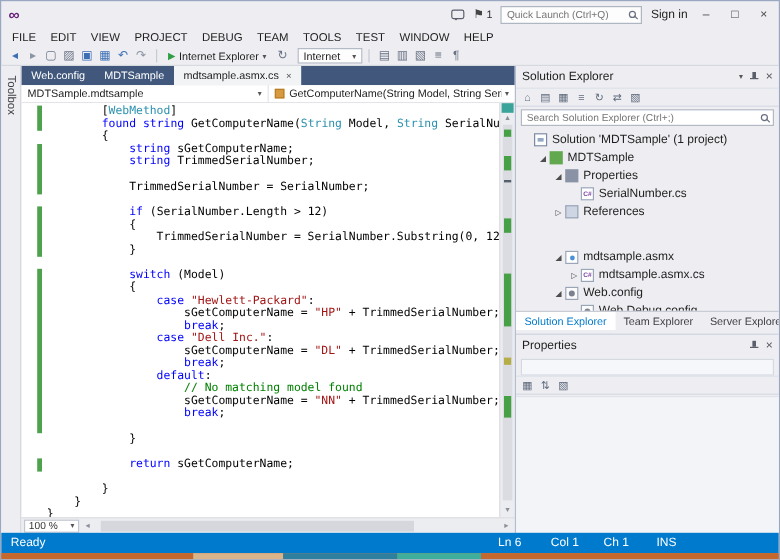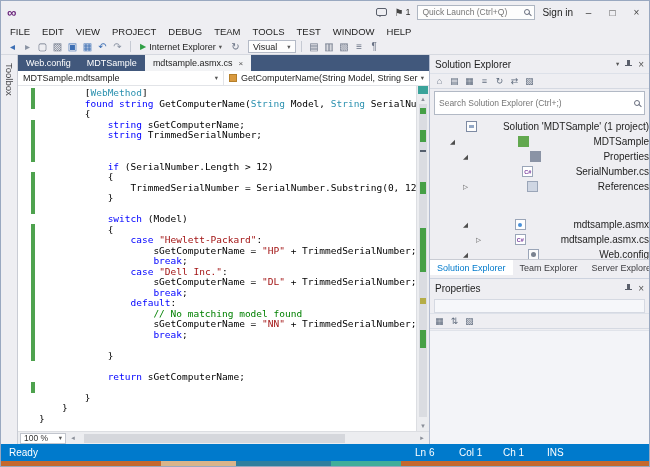--- a/index.html
+++ b/index.html
@@ -75,23 +75,23 @@
   .pane-header { height:18px; display:flex; align-items:center; padding:0 5px; }
   .pane-title { font-size:10px; color:#1e1e1e; white-space:nowrap; }
   .ph-icons { margin-left:auto; display:flex; align-items:center; gap:6px; }
   .ph-x { font-size:10px; color:#555; }
   .pin-icon { display:inline-block; width:7px; height:9px; position:relative; }
   .pin-icon:before { content:""; position:absolute; top:0; left:2px; width:3px; height:5px; background:#5a5f6b; }
   .pin-icon:after { content:""; position:absolute; top:5px; left:0; width:7px; height:1px; background:#5a5f6b; }
   .pane-toolbar { height:16px; display:flex; align-items:center; border-top:1px solid #dde1e9; border-bottom:1px solid #d5d9e2; padding-left:2px; }
   .pane-icon { font-size:9px; color:#5f6b7d; width:15px; text-align:center; }
   .se-pane { position:absolute; top:0; left:0; right:0; height:220px; display:flex; flex-direction:column; }
-  .se-search { height:24px; margin:2px 4px; border:1px solid #b2b9c5; background:#fff; display:flex; align-items:center; padding:0 4px; }
+  .se-search { height:14px; margin:2px 4px; border:1px solid #b2b9c5; background:#fff; display:flex; align-items:center; padding:0 4px; }
   .tree { flex:1; overflow:hidden; padding-top:2px; }
-  .tree-row { display:flex; align-items:center; height:15px;justify-content:space-between; }
+  .tree-row { display:flex; align-items:center; height:15px; }
   .expander { width:11px; font-size:6.5px; color:#4d4d4d; text-align:center; flex:none; }
   .tree-icon { width:11px; height:11px; margin-right:4px; flex:none; display:flex; align-items:center; justify-content:center; font-size:5.5px; position:relative; }
   .tree-label { font-size:10px; color:#1e1e1e; white-space:nowrap; overflow:hidden; }
   .icon-solution { background:#fdfdfd; border:1px solid #7d8aa3; }
   .icon-solution:after { content:""; width:5px; height:3px; background:#93a8c6; }
   .icon-project { background:#62a84f; color:#fff; font-weight:bold; }
   .icon-properties { background:#8a93a5; }
   .icon-references { background:#cfd6e3; border:1px solid #9aa5b8; }
   .icon-asmx { background:#fff; border:1px solid #9aa5b8; }
   .icon-asmx:after { content:""; width:4px; height:4px; background:#4a90d9; border-radius:50%; }
@@ -159,21 +159,21 @@
         <span class="tb-icon" style="color: rgb(138, 147, 163);">↷</span>
       </span>
     <span class="tb-sep"></span>
     <div class="run-btn">
       <span class="run-glyph">▶</span>
       <span>Internet Explorer</span>
       <span class="chev">▾</span>
     </div>
     <span class="tb-icon">↻</span>
     <div class="combo">
-      <span>Visual</span>
+      <span>Internet</span>
       <span class="chev">▾</span>
     </div>
     <span class="tb-sep"></span>
     <span class="tb-group">
         <span class="tb-icon" style="color: rgb(106, 115, 133);">▤</span>
         <span class="tb-icon" style="color: rgb(106, 115, 133);">▥</span>
         <span class="tb-icon" style="color: rgb(106, 115, 133);">▧</span>
         <span class="tb-icon" style="color: rgb(106, 115, 133);">≡</span>
         <span class="tb-icon" style="color: rgb(106, 115, 133);">¶</span>
       </span>
@@ -210,20 +210,21 @@
     </div>
 
     <div class="code-wrap">
       <div class="code-area">
           <div class="code-line"><span class="tok-pl">        [</span><span class="tok-ty">WebMethod</span><span class="tok-pl">]</span></div>
           <div class="code-line"><span class="tok-pl">        </span><span class="tok-kw">found</span><span class="tok-pl"> </span><span class="tok-kw">string</span><span class="tok-pl"> GetComputerName(</span><span class="tok-ty">String</span><span class="tok-pl"> Model, </span><span class="tok-ty">String</span><span class="tok-pl"> SerialNumber)</span></div>
           <div class="code-line"><span class="tok-pl">        {</span></div>
           <div class="code-line"><span class="tok-pl">            </span><span class="tok-kw">string</span><span class="tok-pl"> sGetComputerName;</span></div>
           <div class="code-line"><span class="tok-pl">            </span><span class="tok-kw">string</span><span class="tok-pl"> TrimmedSerialNumber;</span></div>
           <div class="code-line">&nbsp;</div>
+          <div class="code-line"><span class="tok-pl">            TrimmedSerialNumber = SerialNumber;</span></div>
           <div class="code-line">&nbsp;</div>
           <div class="code-line"><span class="tok-pl">            </span><span class="tok-kw">if</span><span class="tok-pl"> (SerialNumber.Length &gt; 12)</span></div>
           <div class="code-line"><span class="tok-pl">            {</span></div>
           <div class="code-line"><span class="tok-pl">                TrimmedSerialNumber = SerialNumber.Substring(0, 12);</span></div>
           <div class="code-line"><span class="tok-pl">            }</span></div>
           <div class="code-line">&nbsp;</div>
           <div class="code-line"><span class="tok-pl">            </span><span class="tok-kw">switch</span><span class="tok-pl"> (Model)</span></div>
           <div class="code-line"><span class="tok-pl">            {</span></div>
           <div class="code-line"><span class="tok-pl">                </span><span class="tok-kw">case</span><span class="tok-pl"> </span><span class="tok-str">"Hewlett-Packard"</span><span class="tok-pl">:</span></div>
           <div class="code-line"><span class="tok-pl">                    sGetComputerName = </span><span class="tok-str">"HP"</span><span class="tok-pl"> + TrimmedSerialNumber;</span></div>

